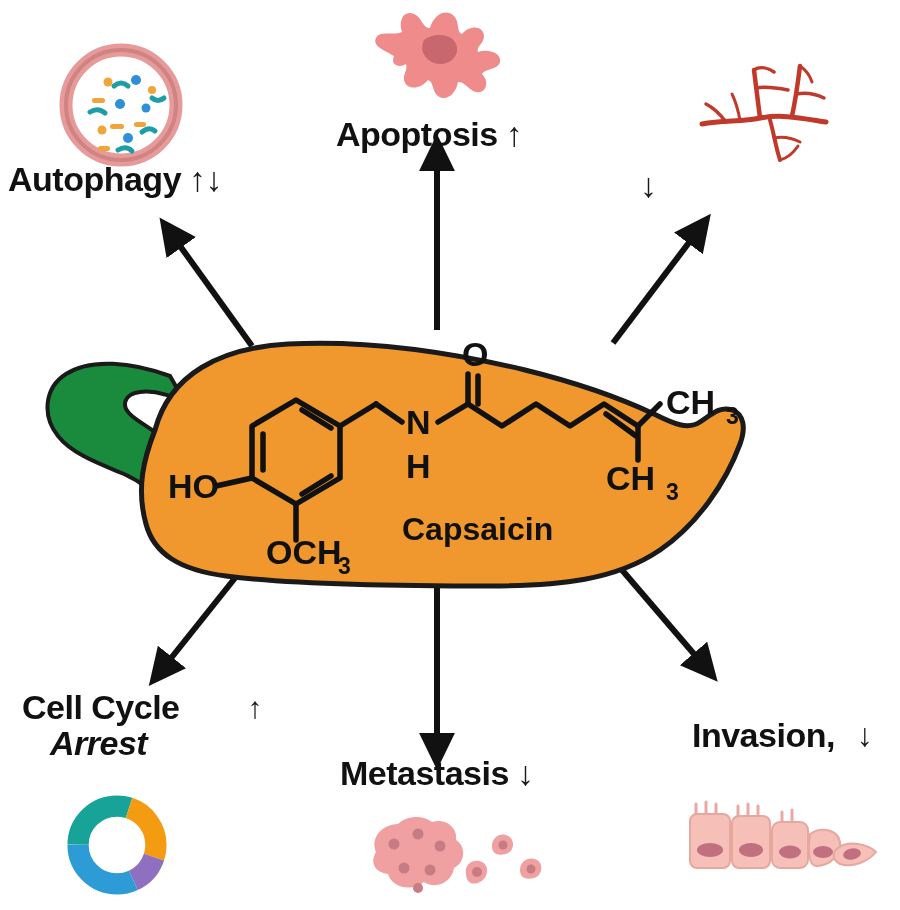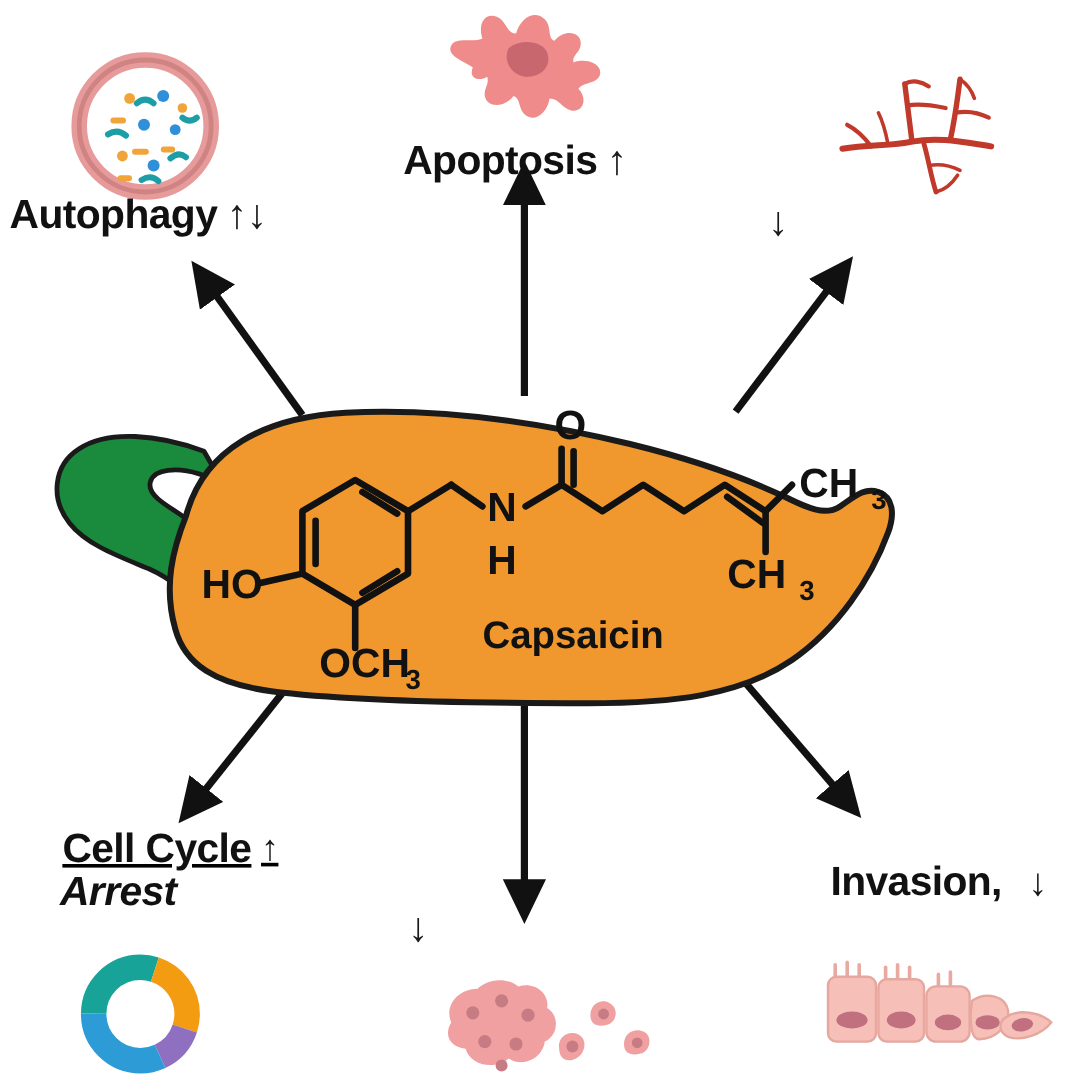--- a/index.html
+++ b/index.html
@@ -160,35 +160,36 @@
       <path d="M78,88 C88,86 96,88 104,92" stroke-width="3"></path>
       <path d="M30,72 C24,64 18,58 10,54" stroke-width="3.5"></path>
       <path d="M44,70 C42,60 40,52 36,44" stroke-width="3"></path>
     </g>
   </svg>
   <div class="node label lbl-main row" style="left:640px;top:168px;">
     <span class="arrowglyph">↓</span>
   </div>
 
   <div class="node" style="left:22px;top:690px;width:240px;">
-    <div class="row" style="justify-content:center;text-decoration:underline;">
+    <div class="row" style="justify-content:space-between;">
       <span class="label lbl-main">Cell Cycle</span>
       <span class="label lbl-main arrowglyph" style="font-size:30px;">↑</span>
     </div>
     <div class="label lbl-main" style="text-align:left;padding-left:28px;font-style:italic;">Arrest</div>
   </div>
   <svg class="node" style="left:58px;top:786px;" width="118" height="118" viewBox="0 0 100 100">
 
     <circle cx="50" cy="50" r="33" fill="none" stroke="#17a398" stroke-width="18" stroke-dasharray="62.2 145.2" stroke-dashoffset="51.8" transform="rotate(-90 50 50)"></circle>
     <circle cx="50" cy="50" r="33" fill="none" stroke="#f39c12" stroke-width="18" stroke-dasharray="51.8 155.6" stroke-dashoffset="-10.4" transform="rotate(-90 50 50)"></circle>
     <circle cx="50" cy="50" r="33" fill="none" stroke="#8e6fc0" stroke-width="18" stroke-dasharray="27 180.4" stroke-dashoffset="-62.2" transform="rotate(-90 50 50)"></circle>
     <circle cx="50" cy="50" r="33" fill="none" stroke="#2d9bd6" stroke-width="18" stroke-dasharray="66.3 141.1" stroke-dashoffset="-89.2" transform="rotate(-90 50 50)"></circle>
   </svg>
 
   <div class="node label lbl-main row" style="left:340px;top:756px;">
+    <span>Metastasis</span>
     <span class="arrowglyph">↓</span>
   </div>
   <svg class="node" style="left:360px;top:812px;" width="190" height="92" viewBox="0 0 190 92">
     <path d="M16,40 C10,26 22,12 38,12 C46,4 62,2 72,10
              C86,6 98,16 96,28 C106,34 106,50 94,56
              C92,70 76,78 64,70 C52,80 32,76 28,62
              C14,60 10,50 16,40 Z" fill="#f0a0a0"></path>
     <circle cx="34" cy="32" r="5.5" fill="#c77b82"></circle>
     <circle cx="58" cy="22" r="5.5" fill="#c77b82"></circle>
     <circle cx="80" cy="34" r="5.5" fill="#c77b82"></circle>

